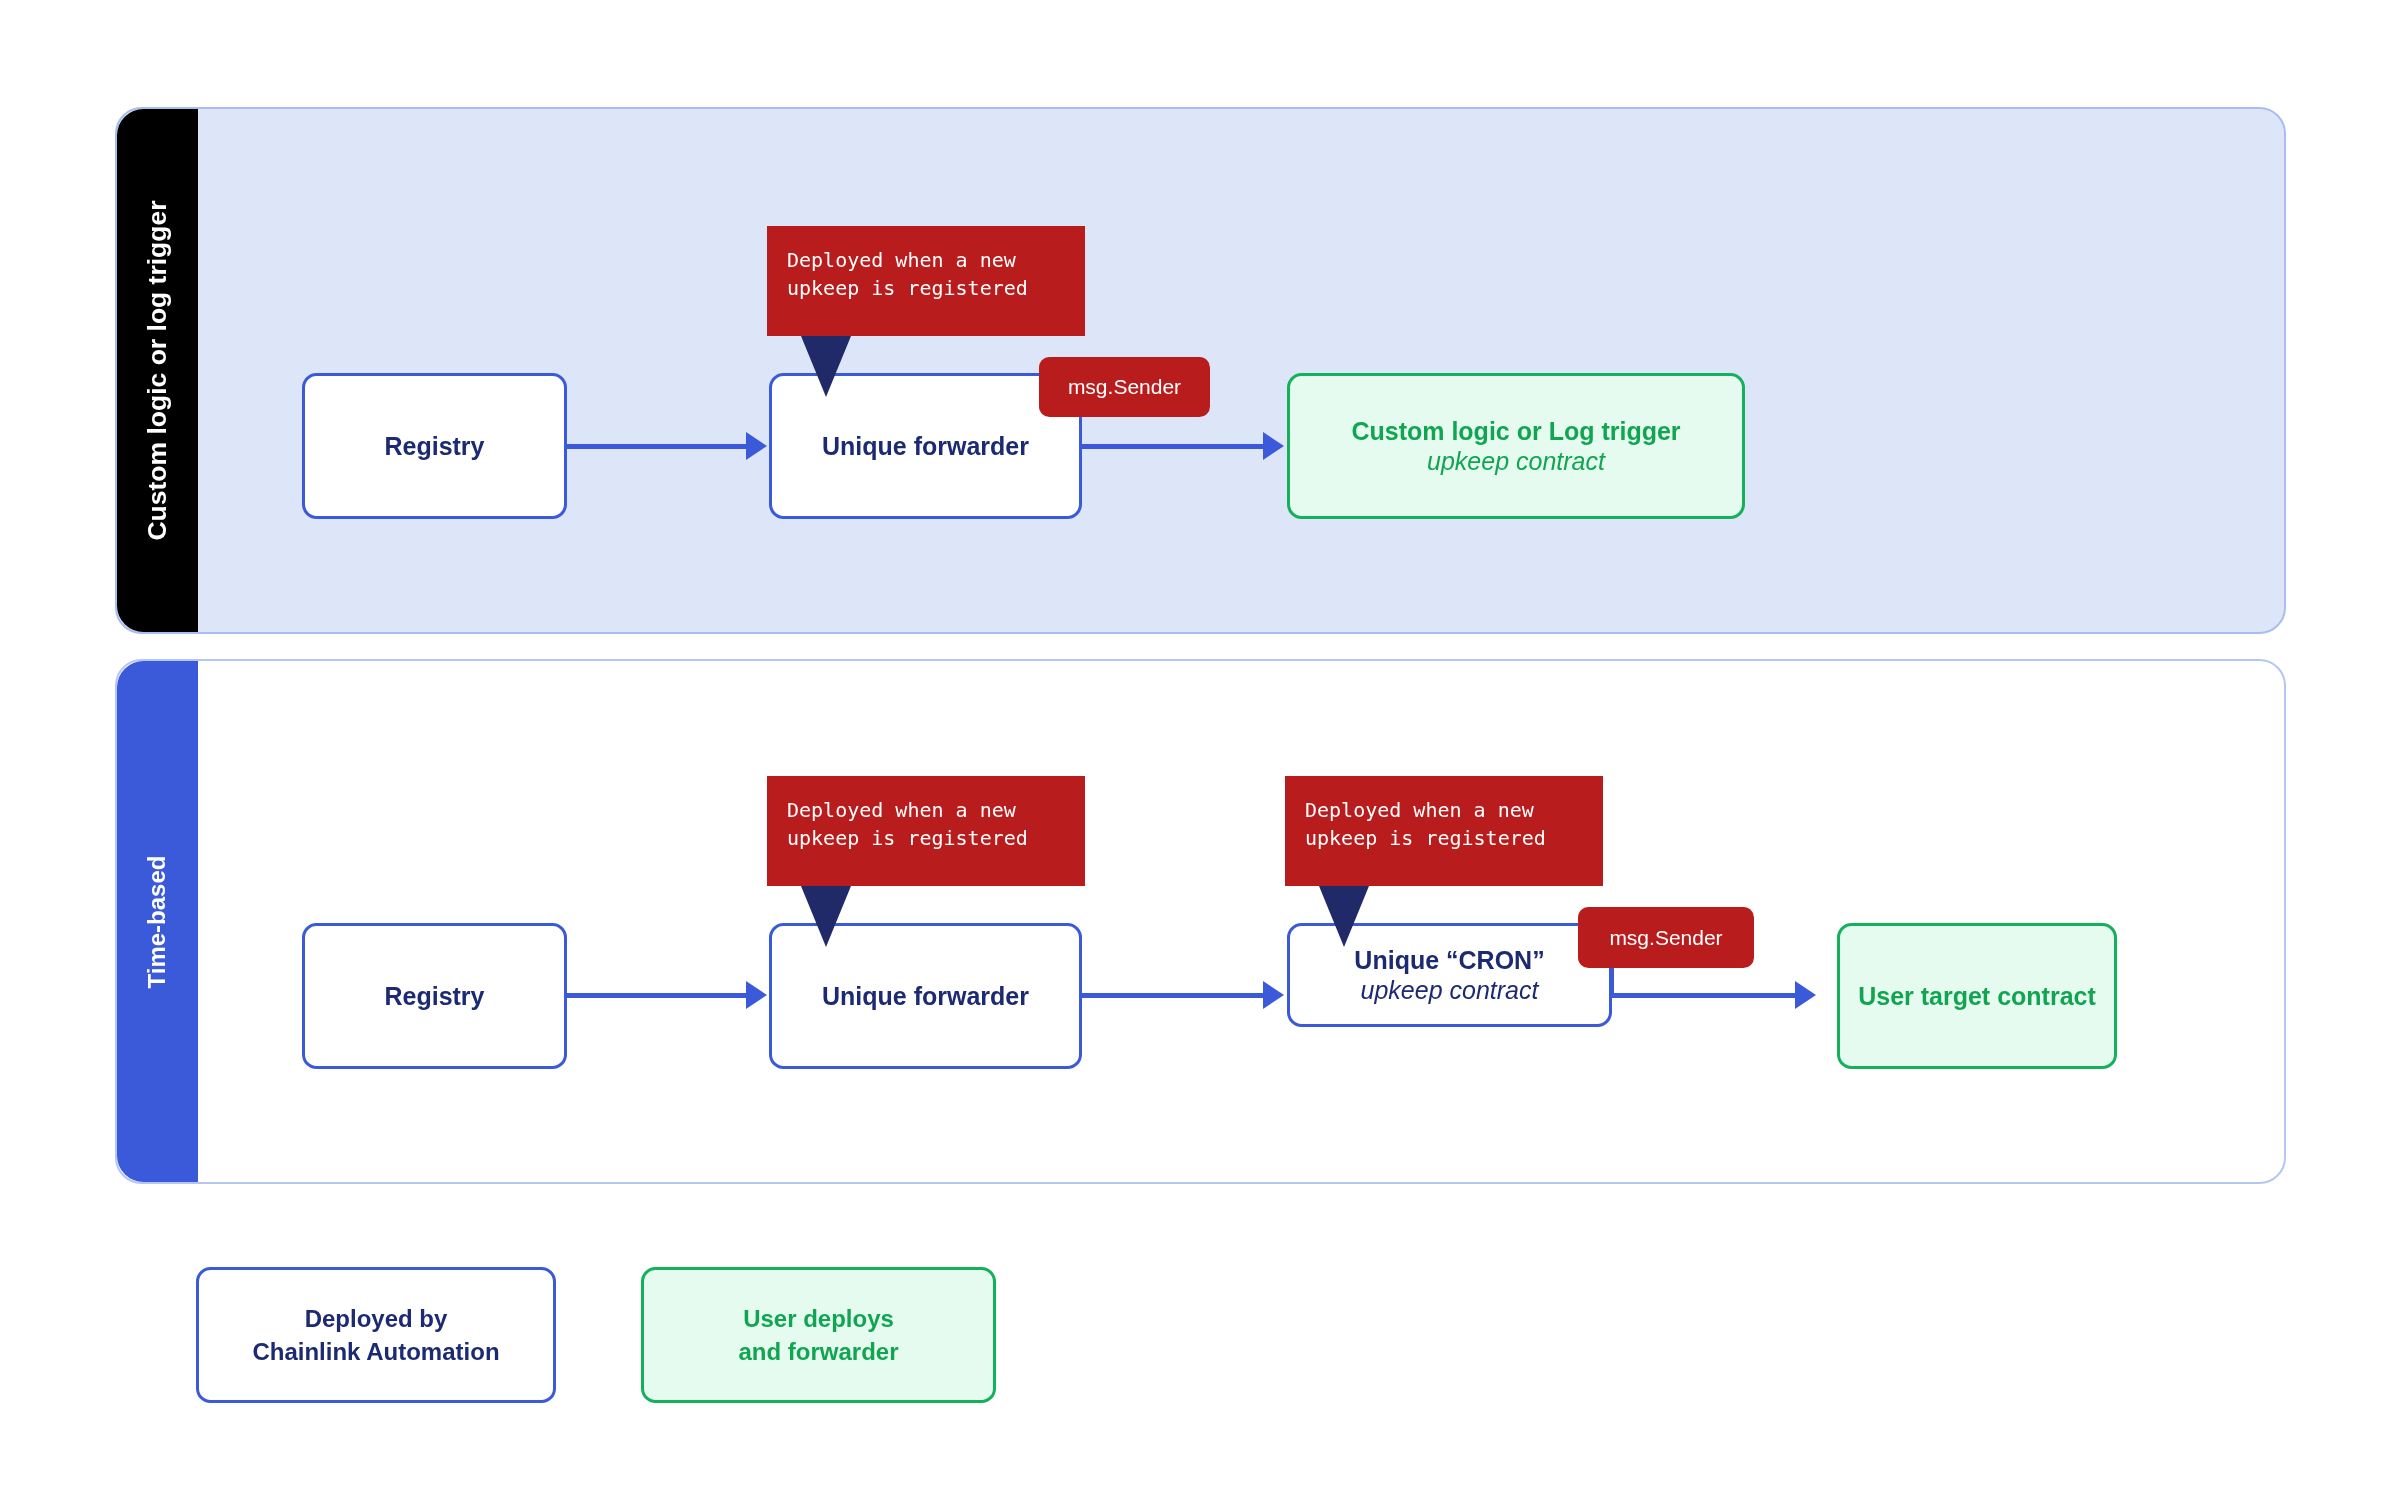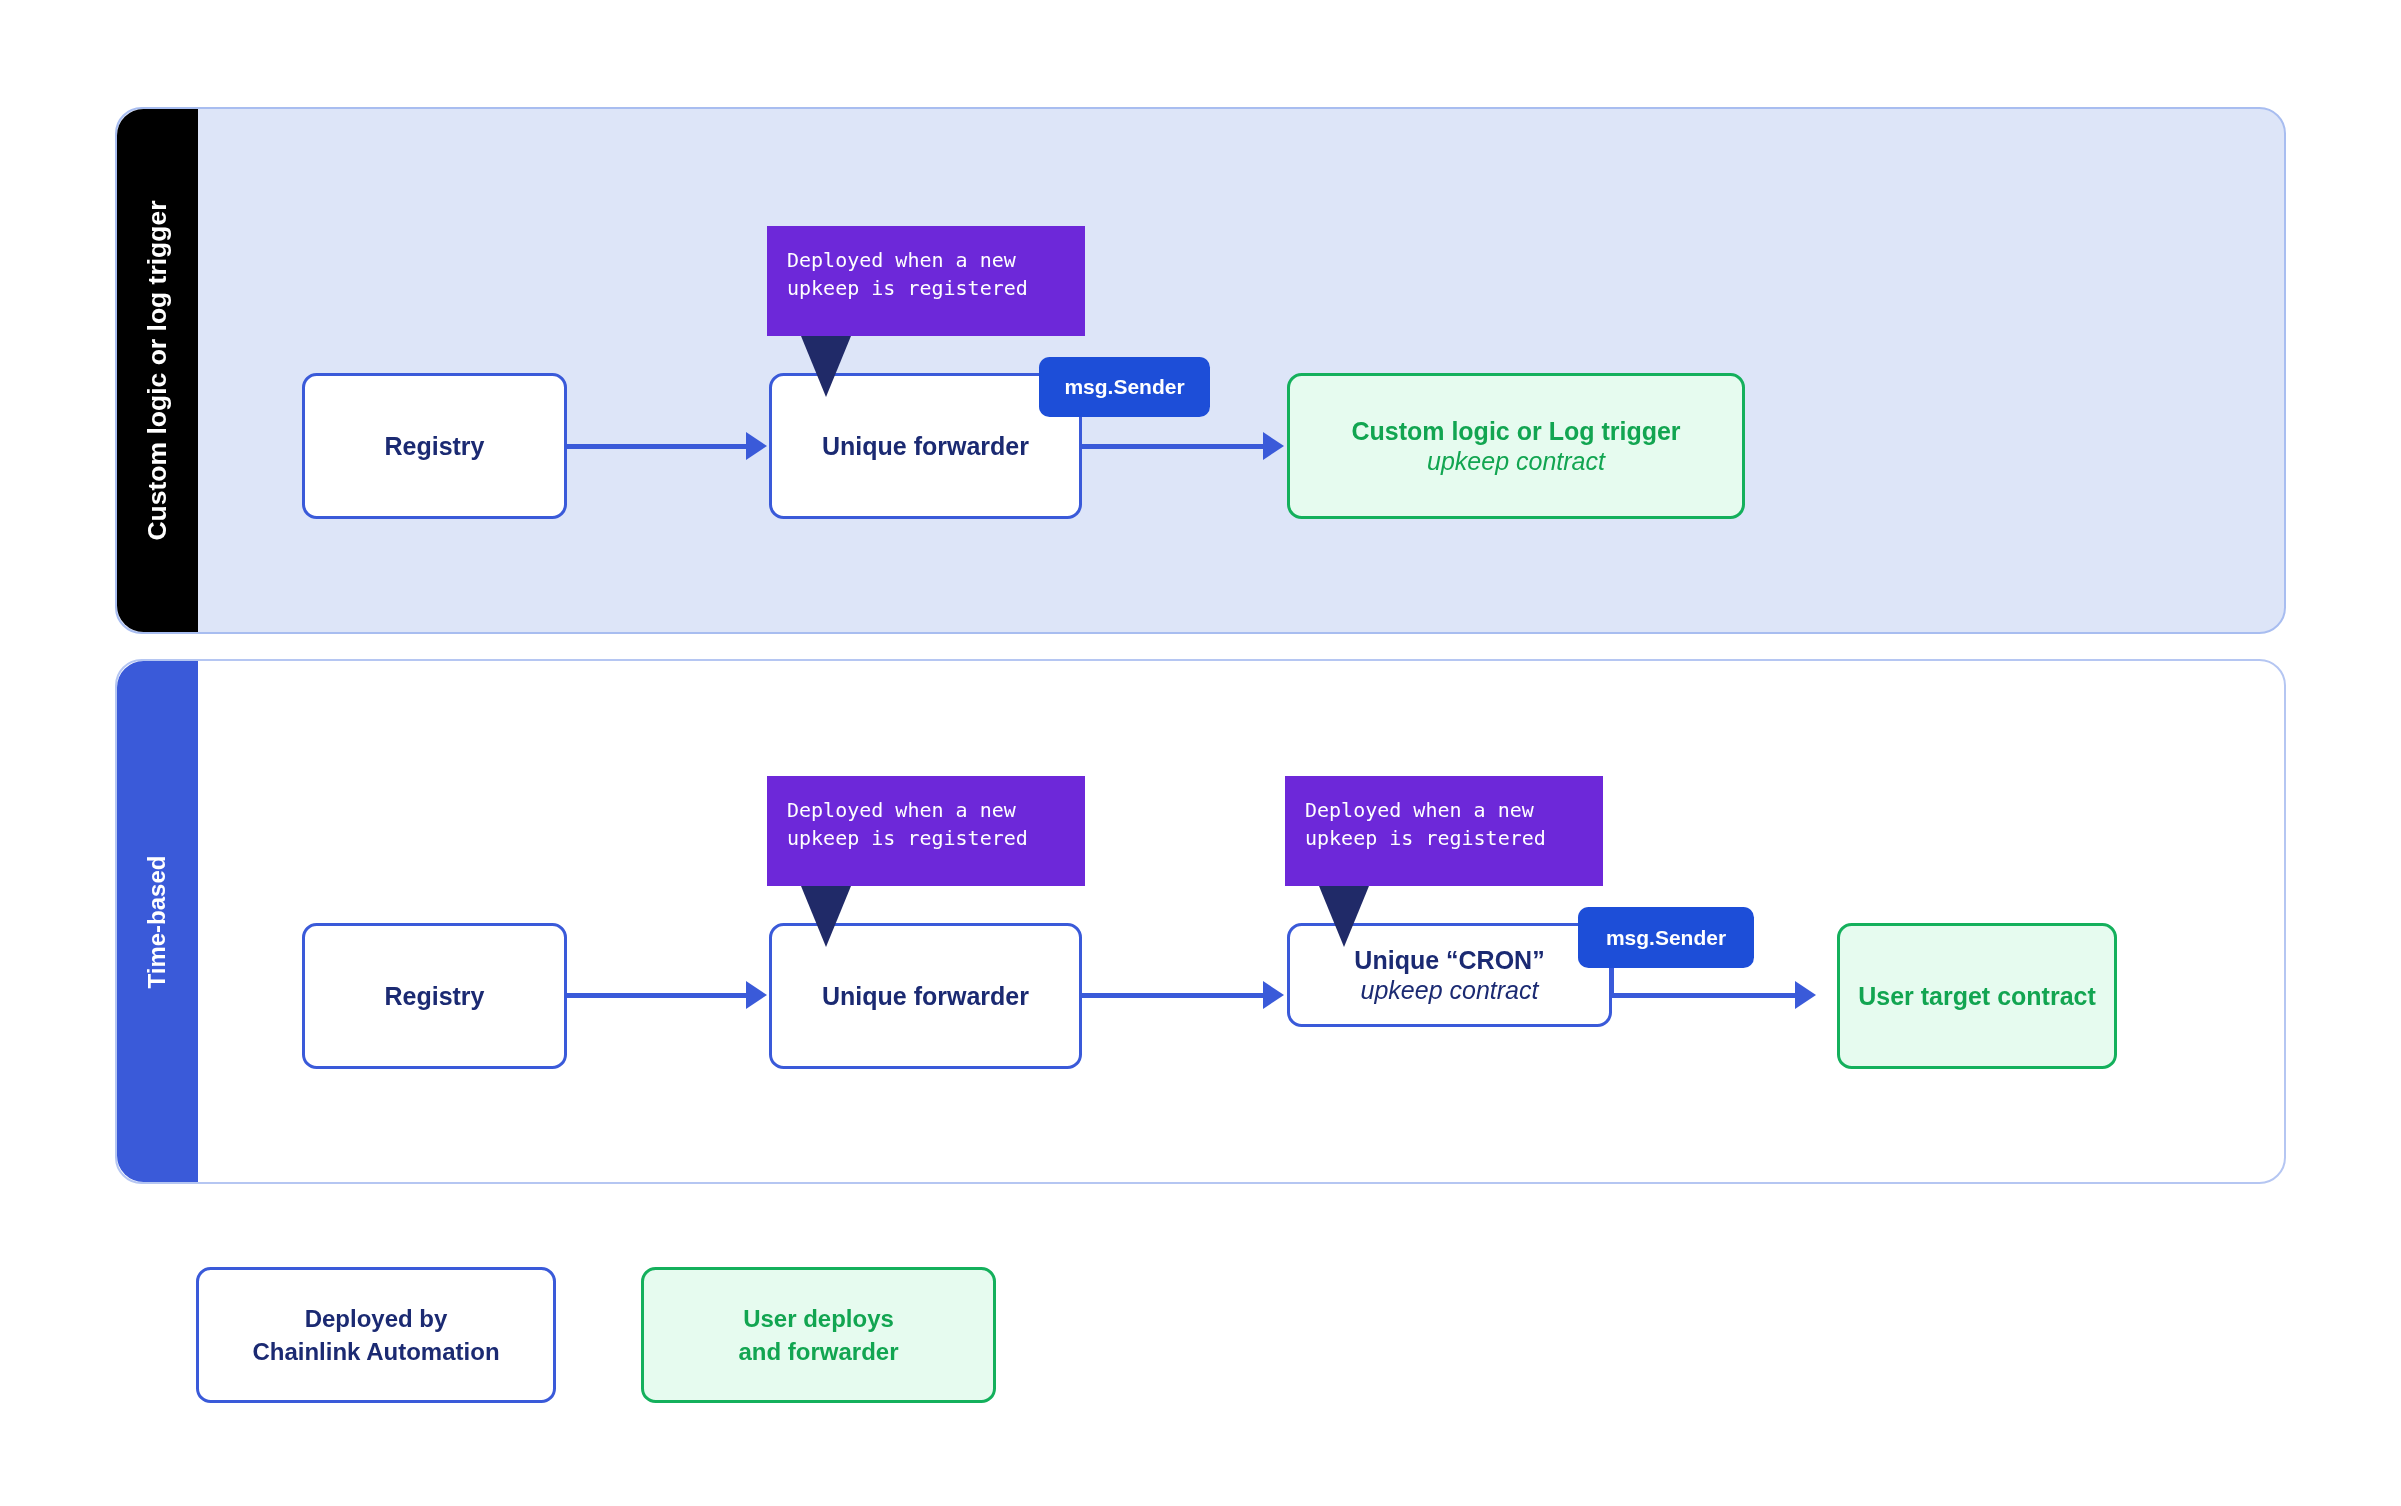--- a/index.html
+++ b/index.html
@@ -57,37 +57,37 @@
     width:0;height:0;
     border-top:14px solid transparent;
     border-bottom:14px solid transparent;
     border-left:21px solid #3a5ad9;
   }
   
   .elbow{position:absolute;width:4px;background:#3a5ad9;}
 
   
   .callout{
-    position:absolute;background:#6d28d9;color:#ffffff;
+    position:absolute;background:#b91c1c;color:#ffffff;
     font-family:"DejaVu Sans Mono", monospace;
     font-size:20px;line-height:1.42;
     box-sizing:border-box;padding:20px 17px 0 20px;
   }
   .callout .tail{
     position:absolute;left:34px;top:100%;
     width:0;height:0;
     border-left:25px solid transparent;
     border-right:25px solid transparent;
     border-top:61px solid #202a68;
   }
 
   
   .badge{
-    position:absolute;background:#1d4ed8;color:#ffffff;
-    border-radius:10.6px;font-weight:bold;font-size:21px;
+    position:absolute;background:#b91c1c;color:#ffffff;
+    border-radius:10.6px;font-weight:normal;font-size:21px;
     display:flex;align-items:center;justify-content:center;
     box-sizing:border-box;
   }
 
   
   .legend-box{
     position:absolute;box-sizing:border-box;border-radius:14.6px;
     display:flex;flex-direction:column;align-items:center;justify-content:center;
     text-align:center;font-weight:bold;font-size:24px;line-height:1.38;
   }

